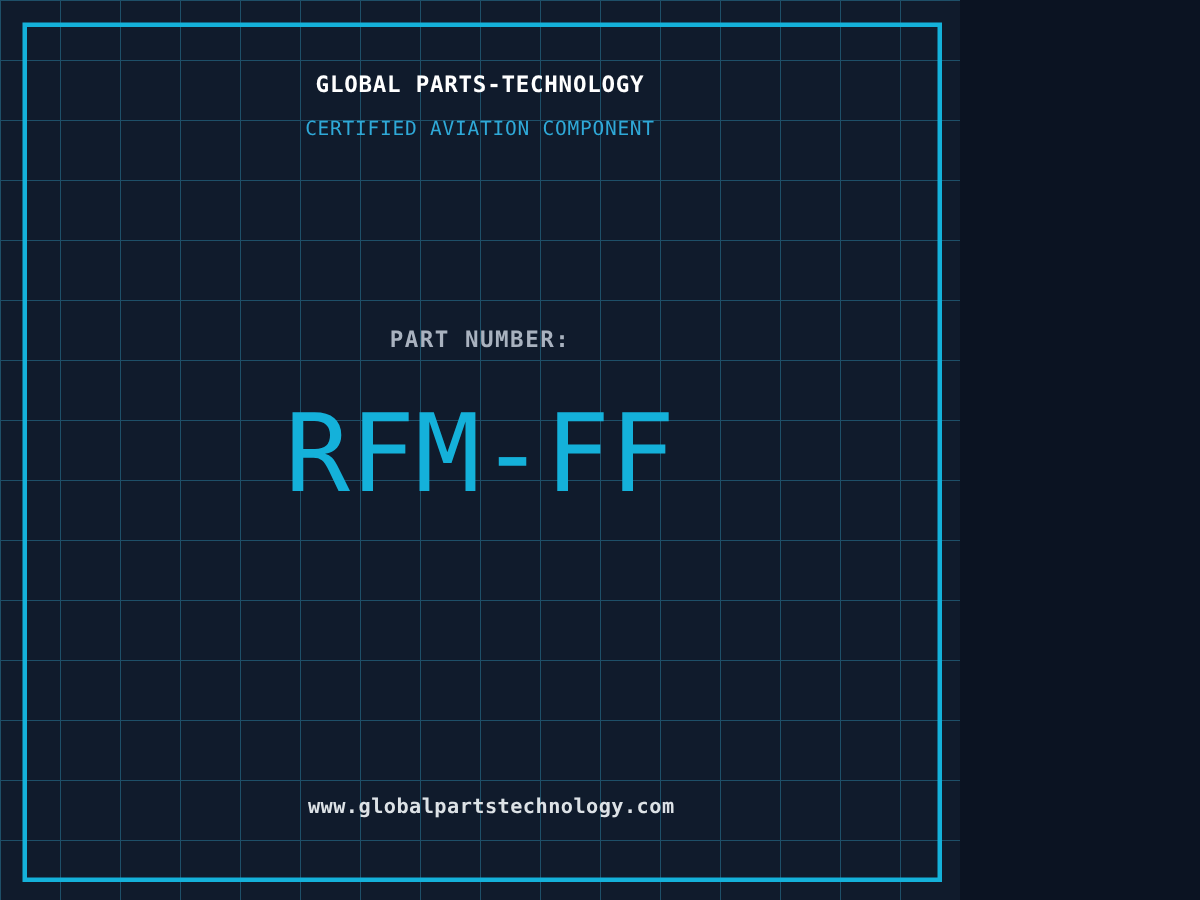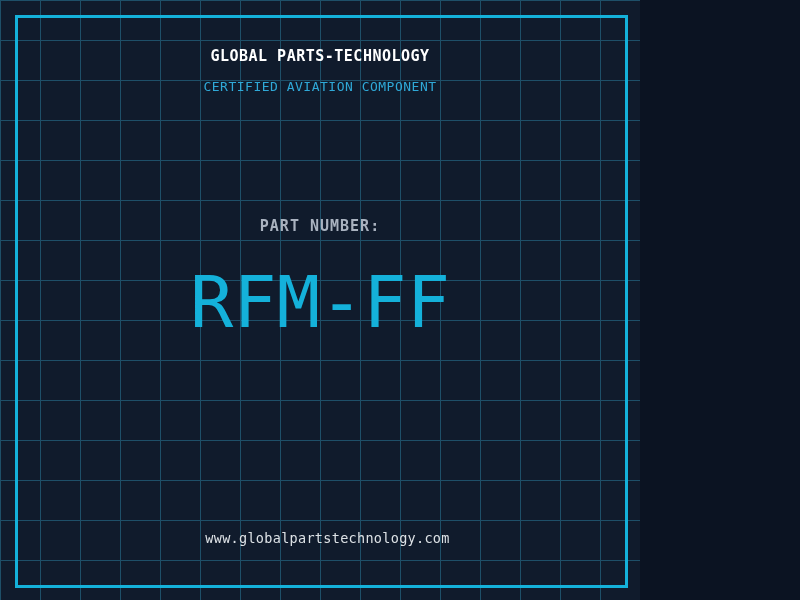--- a/index.html
+++ b/index.html
@@ -62,21 +62,21 @@
   .part-number {
     top: 266px;
     font-size: 72px;
     line-height: 72px;
     font-weight: 400;
     color: var(--part-number-text);
   }
   .footer {
     top: 530px;
     font-size: 13.5px;
-    font-weight: 400;
+    font-weight: 700;
     letter-spacing: 0.3px;
     color: var(--footer-text);
     margin-left: 15px;
   }
 </style>
 </head>
 <body>
 
 <div class="screen">
   <div class="frame"></div>

